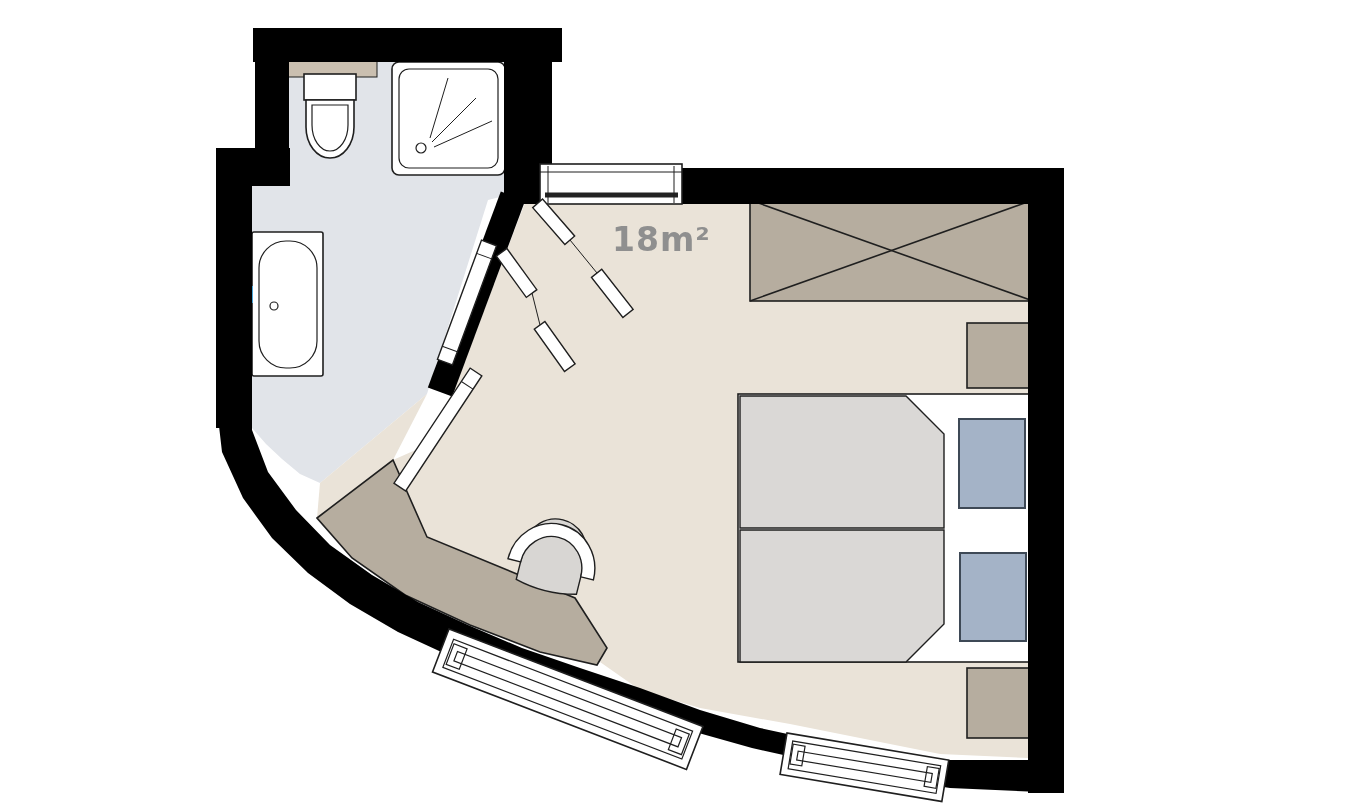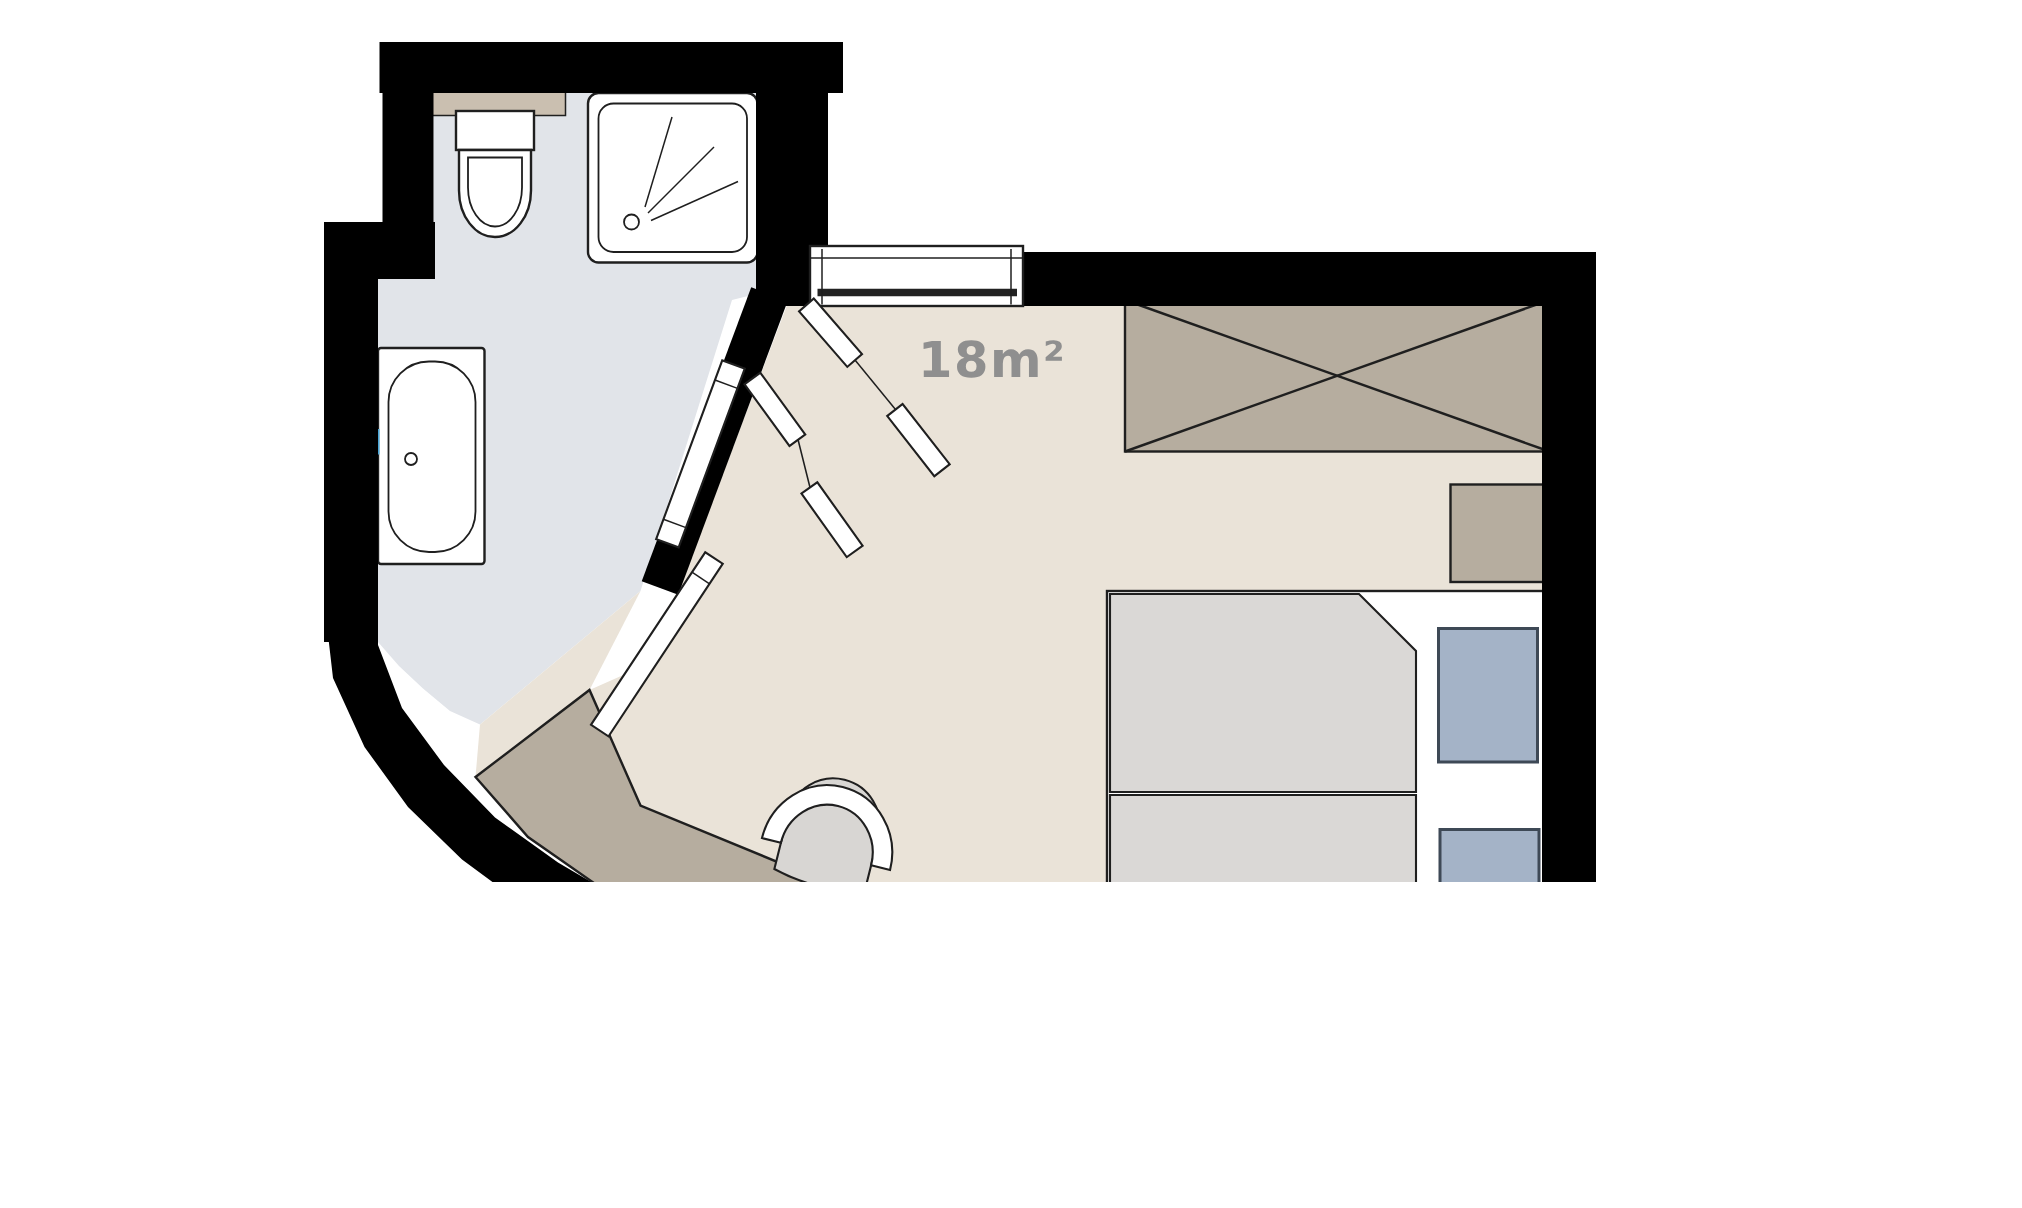--- a/index.html
+++ b/index.html
@@ -1,16 +1,16 @@
 <!DOCTYPE html>
 <html style="--wall: #000000; --outline: #1f1f1f; --bathFloor: #e1e4e9; --bedFloor: #eae3d8; --furniture: #b6ad9f; --counter: #cabfb0; --duvet: #dad8d6; --pillow: #a4b3c7; --pillowStroke: #3e4956; --chairSeat: #d8d6d3; --fixtureWhite: #ffffff; --label: #8f8f8f; --faucet: #49a5d6;"><head>
 <meta charset="utf-8">
 <style>
   html,body{margin:0;padding:0;background:#fff;}
-  .stage{position:relative;width:1348px;height:588px;background:#fff;overflow:hidden;
+  .stage{position:relative;width:1348px;height:805px;background:#fff;overflow:hidden;
          font-family:"DejaVu Sans","Liberation Sans",sans-serif;}
   svg{display:block;}
   .wall{fill:var(--wall);}
   .floor-bath{fill:var(--bathFloor);}
   .floor-bed{fill:var(--bedFloor);}
   .furn{fill:var(--furniture);stroke:var(--outline);stroke-width:1.6;}
   .counter{fill:var(--counter);stroke:var(--outline);stroke-width:1;}
   .fixture{fill:var(--fixtureWhite);stroke:var(--outline);stroke-width:1.6;}
   .fixture-thin{fill:none;stroke:var(--outline);stroke-width:1.2;}
   .duvet{fill:var(--duvet);stroke:var(--outline);stroke-width:1.4;}

